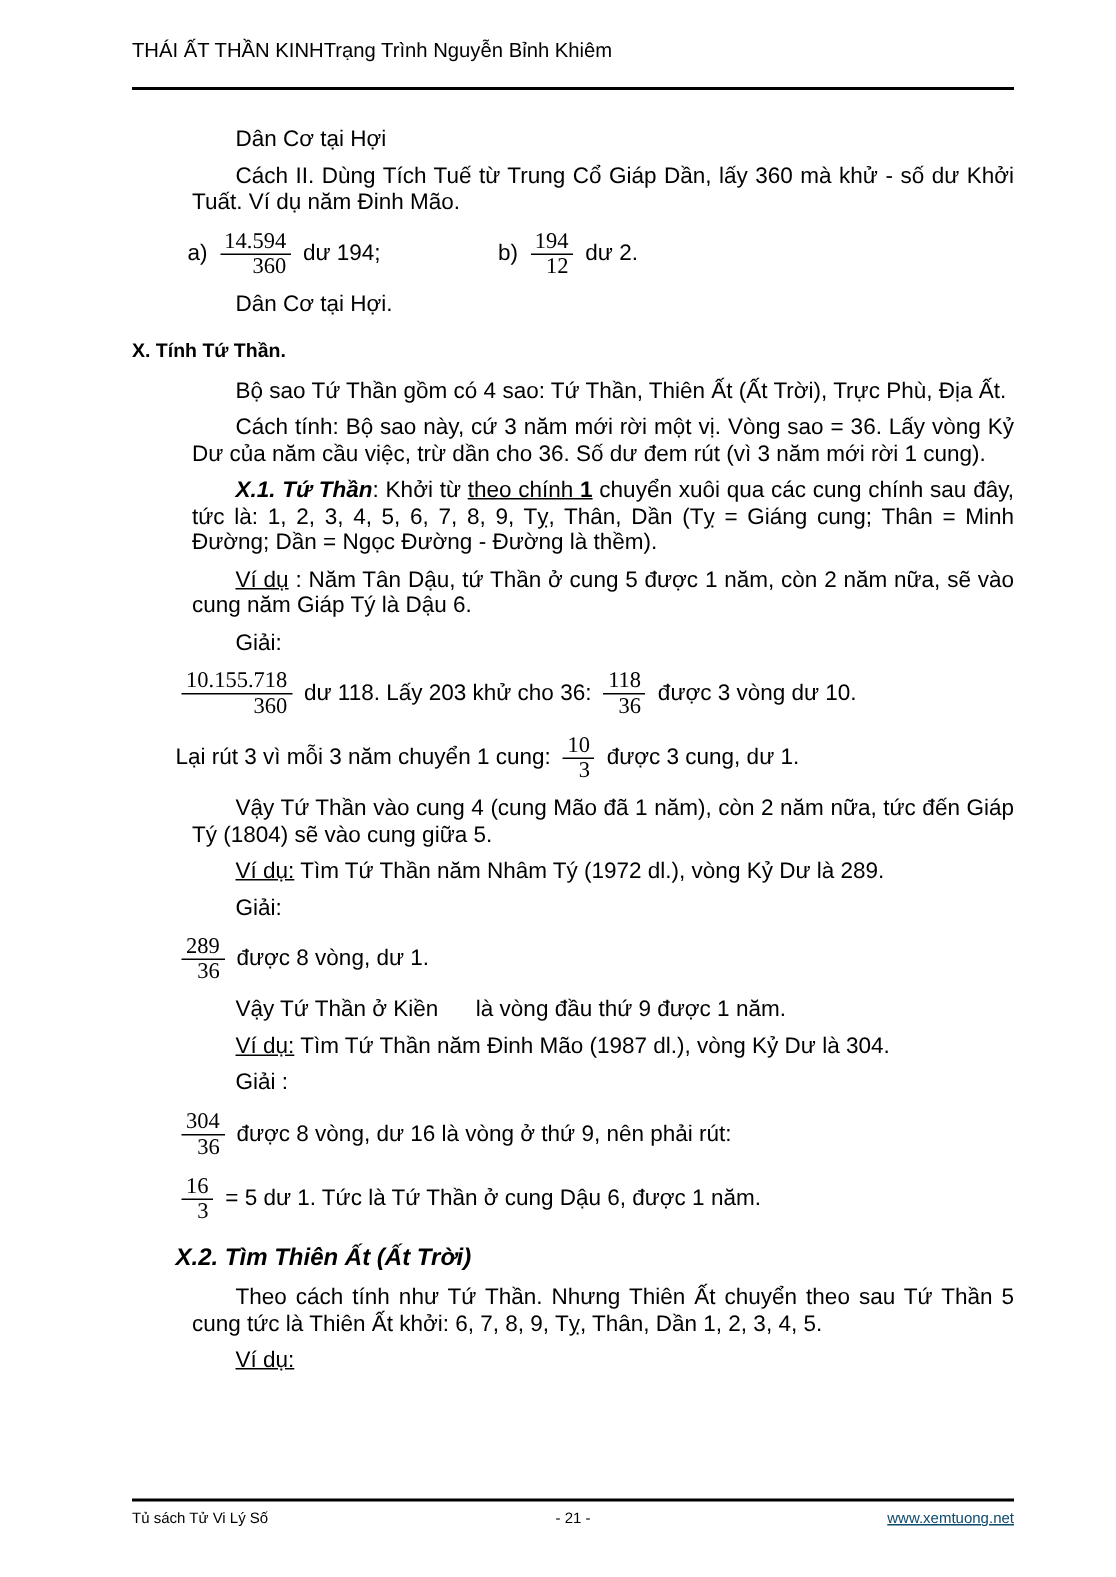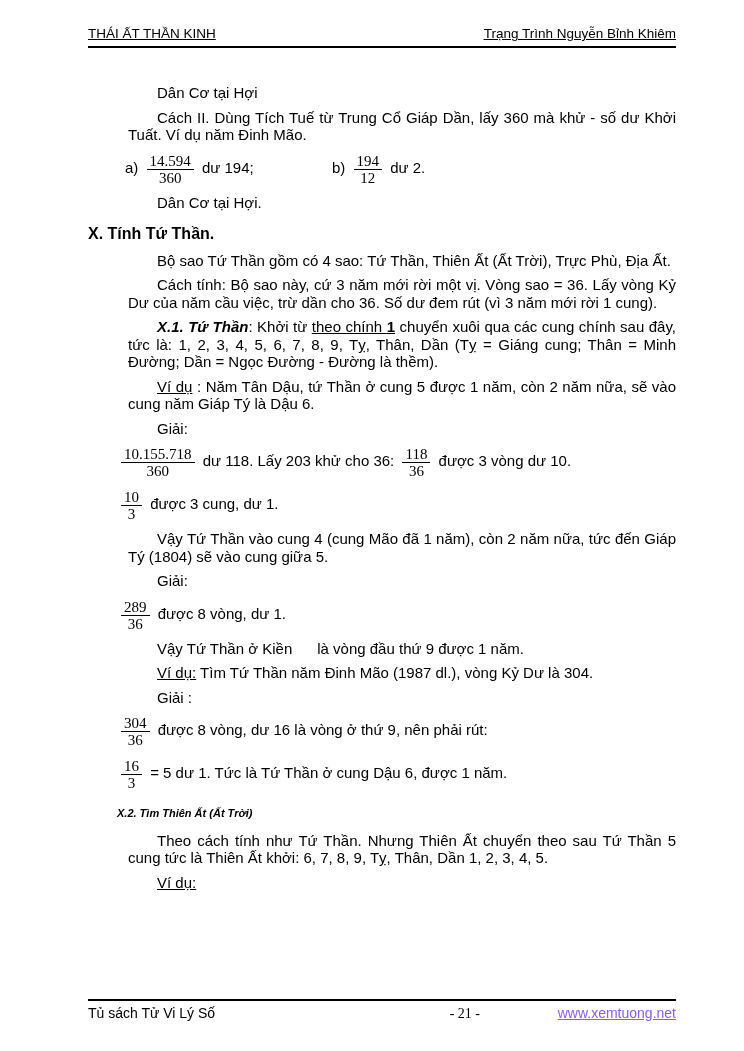--- a/index.html
+++ b/index.html
@@ -11,59 +11,58 @@
   }
   .page {
     position: relative;
     width: 744px; height: 1051px;
     background: #fff;
     overflow: hidden;
   }
   
   .page-header {
     position: absolute; top: 26px; left: 88px; right: 68px;
-    display: flex; justify-content: space-between; align-items: flex-end;
+    display: flex; justify-content: flex-start; align-items: flex-end;
     font-size: 13.5px; line-height: 16px;
     border-bottom: 2px solid #000;
-    padding-bottom: 4px;
-    text-decoration: underline;
+    padding-bottom: 16px;
   }
   
   .content {
     position: absolute; top: 84px; left: 88px; right: 68px;
     font-size: 15px; line-height: 17.5px;
   }
   .para { margin-bottom: 7px; text-align: justify; text-indent: 29px; margin-left: 40px; }
-  .sec-title { font-size: 16px; font-weight: bold; margin: 14px 0 9px 0; }
-  .subsec-title { font-size: 11px; font-weight: bold; font-style: italic; margin: 12px 0 9px 0; text-indent: 29px; }
+  .sec-title { font-size: 13px; font-weight: bold; margin: 14px 0 9px 0; }
+  .subsec-title { font-size: 16px; font-weight: bold; font-style: italic; margin: 12px 0 9px 0; text-indent: 29px; }
   .lead-bi { font-weight: bold; font-style: italic; }
   .u { text-decoration: underline; }
   .b { font-weight: bold; }
   .mathline { margin: 6px 0; padding-left: 29px; text-align: left; text-indent: 0; }
   .mathline.ab { padding-left: 37px; }
   .gap { display: inline-block; width: 70px; }
   .frac {
-    display: inline-block; vertical-align: middle; text-align: center;
+    display: inline-block; vertical-align: middle; text-align: right;
     font-family: "Liberation Serif", "DejaVu Serif", serif;
     font-size: 15px; line-height: 16px; margin: 2px 4px;
   }
   .frac .num, .frac .den { display: block; padding: 0 3px; }
   .frac .den { border-top: 1px solid #000000; }
   
   .page-footer {
     position: absolute; top: 999px; left: 88px; right: 68px;
     border-top: 2px solid #000;
     padding-top: 4px;
     display: flex; align-items: baseline;
-    font-size: 14px; line-height: 16px;
+    font-size: 10px; line-height: 16px;
   }
   .f-left { flex: 1; text-align: left; }
-  .f-center { flex: 1; text-align: right; font-family: Liberation Serif, serif; }
+  .f-center { flex: 1; text-align: center; }
   .f-right { flex: 1; text-align: right; }
-  .f-right a { color: #8b5cf6; text-decoration: underline; }
+  .f-right a { color: #0c4a6e; text-decoration: underline; }
 </style>
 </head>
 <body>
 
 <div class="page">
 
   <div class="page-header">
     <span>THÁI ẤT THẦN KINH</span>
     <span>Trạng Trình Nguyễn Bỉnh Khiêm</span>
   </div>
@@ -112,29 +111,31 @@
       </span>
       <span> dư 118. Lấy 203 khử cho 36: </span>
       <span class="frac">
         <span class="num">118</span>
         <span class="den">36</span>
       </span>
       <span> được 3 vòng dư 10.</span>
     </div>
 
     <div class="mathline">
+      <span>Lại rút 3 vì mỗi 3 năm chuyển 1 cung: </span>
       <span class="frac">
         <span class="num">10</span>
         <span class="den">3</span>
       </span>
       <span> được 3 cung, dư 1.</span>
     </div>
 
     <p class="para">Vậy Tứ Thần vào cung 4 (cung Mão đã 1 năm), còn 2 năm nữa, tức đến Giáp Tý (1804) sẽ vào cung giữa 5.</p>
 
+    <p class="para"><span class="u">Ví dụ:</span><span> Tìm Tứ Thần năm Nhâm Tý (1972 dl.), vòng Kỷ Dư là 289.</span></p>
 
     <p class="para">Giải:</p>
 
     <div class="mathline">
       <span class="frac">
         <span class="num">289</span>
         <span class="den">36</span>
       </span>
       <span> được 8 vòng, dư 1.</span>
     </div>

